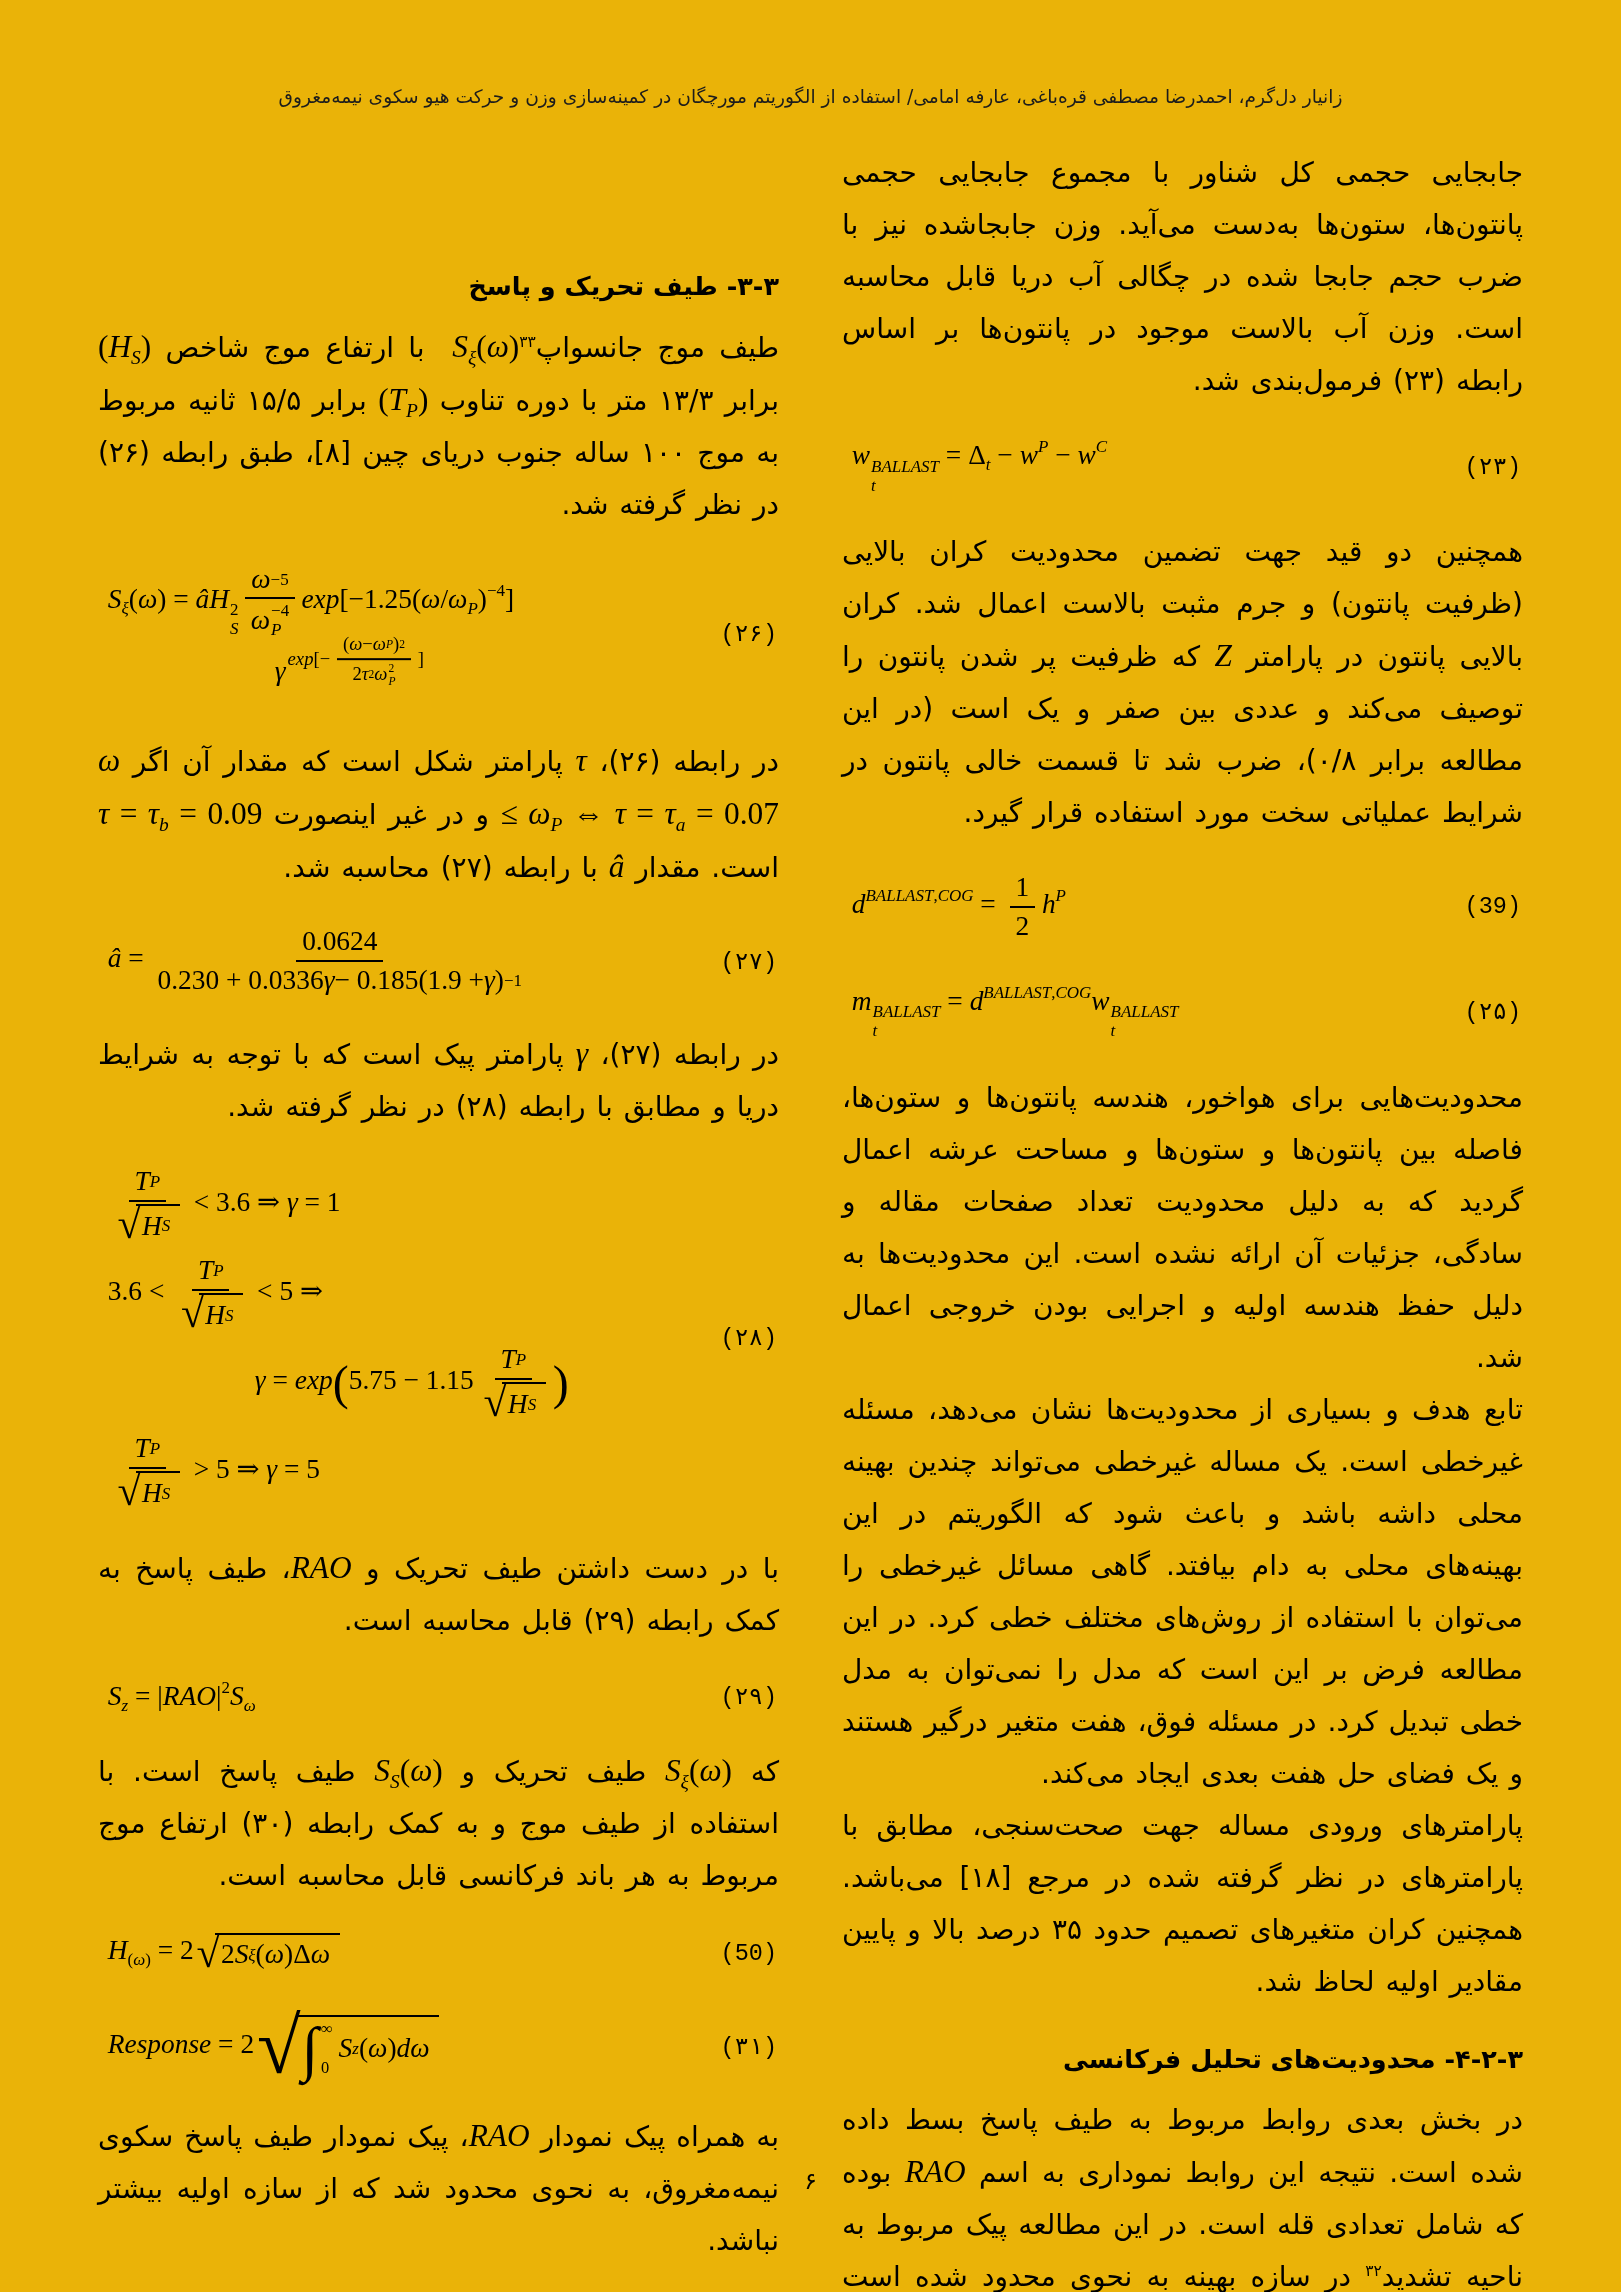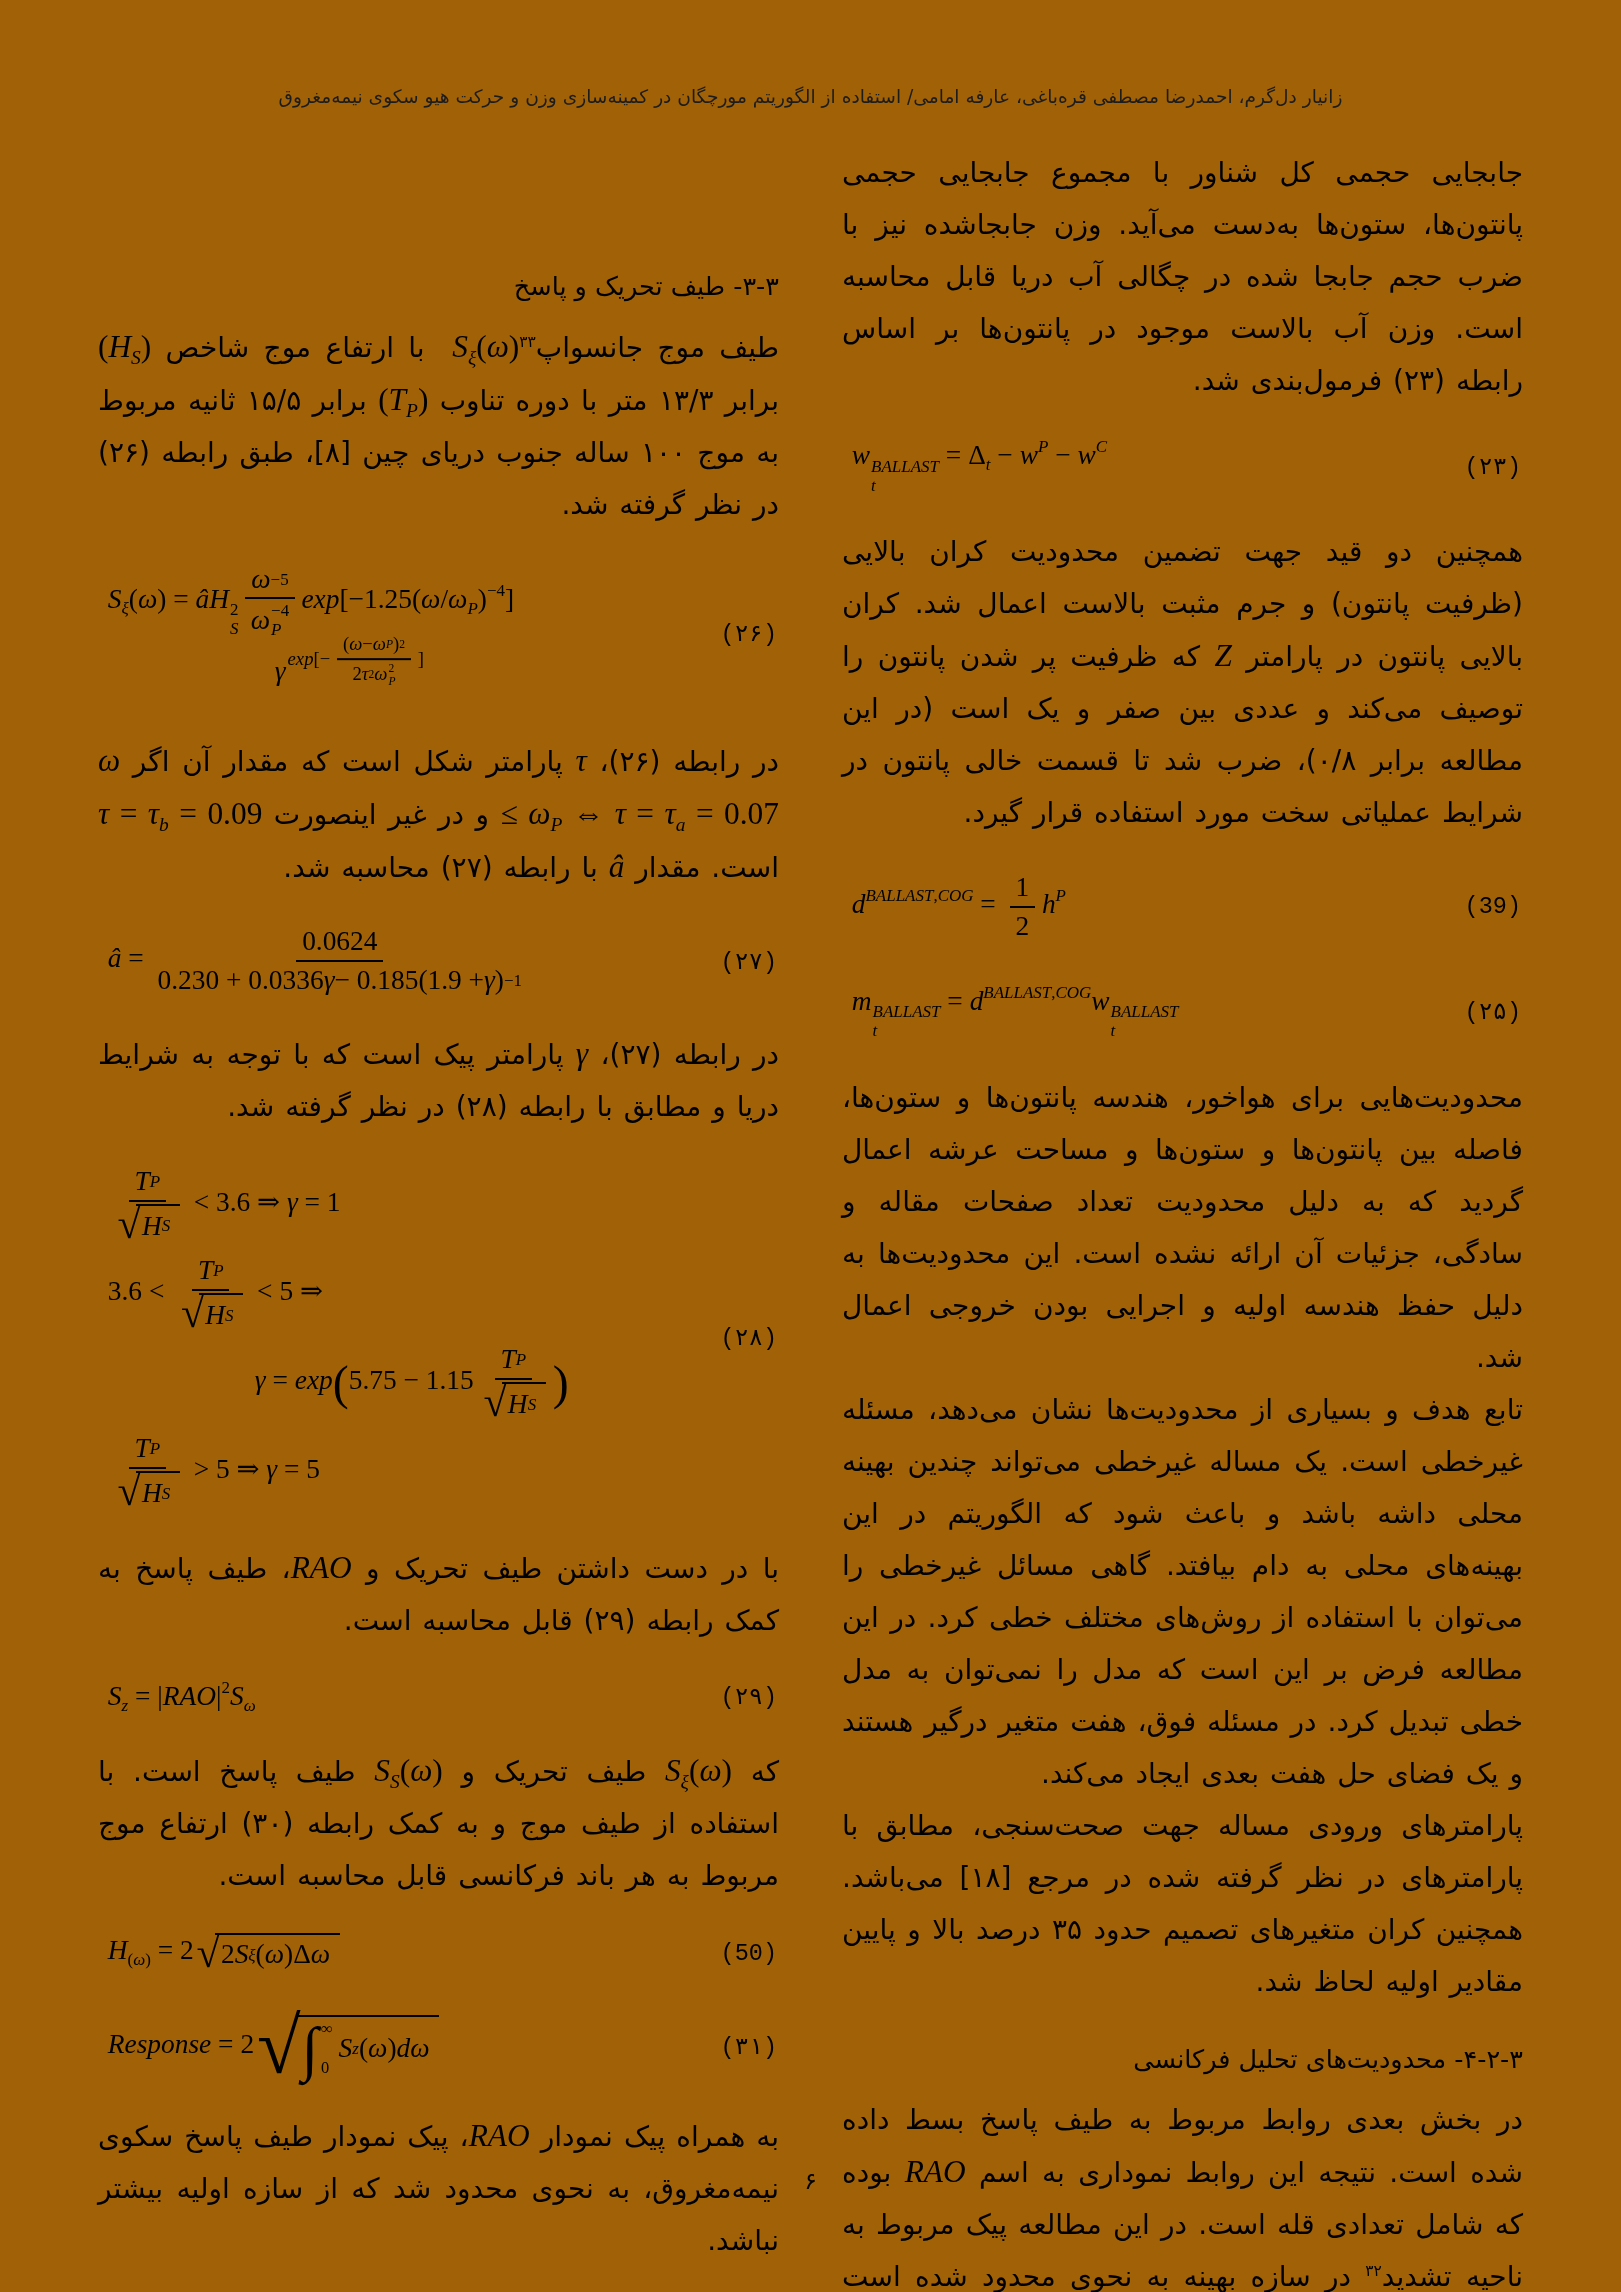--- a/index.html
+++ b/index.html
@@ -1,24 +1,24 @@
 <!DOCTYPE html>
 <html lang="fa"><head>
 <meta charset="utf-8">
 <style>
   html,body{margin:0;padding:0;background:#e8e8e8;}
-  .page{position:relative;width:1621px;height:2293px;background:#a16207;overflow:hidden;
+  .page{position:relative;width:1621px;height:2293px;background:#eab308;overflow:hidden;
         font-family:"DejaVu Sans",sans-serif;color:#000;}
   .runhead{position:absolute;top:86px;left:78px;right:78px;text-align:center;
            font-size:18.6px;color:#1c1c1c;direction:rtl;}
   .cols{position:absolute;top:147px;left:98px;right:98px;display:flex;gap:63px;direction:rtl;}
   .col{width:681px;}
   .col-second{margin-top:88px;}
   .para{direction:rtl;text-align:justify;font-size:28px;line-height:52px;word-spacing:2px;}
-  .heading{direction:rtl;text-align:right;font-weight:normal;font-size:25.5px;line-height:49px;
+  .heading{direction:rtl;text-align:right;font-weight:bold;font-size:25.5px;line-height:49px;
            margin:27.4px 0 9.8px 0;}
   .fnsup{font-size:.55em;vertical-align:super;line-height:0;}
   .imath{direction:ltr;unicode-bidi:isolate;font-family:Liberation Serif, serif;
          font-size:1.12em;}
   .imath .mi{font-style:italic;}
   
   .eq{direction:ltr;display:flex;justify-content:space-between;align-items:center;
       margin:21.6px 0;padding-left:9.8px;}
   .eqbody{display:block;}
   .eqrow{font-family:"Liberation Serif","DejaVu Serif","DejaVu Sans",serif;font-size:27.4px;

